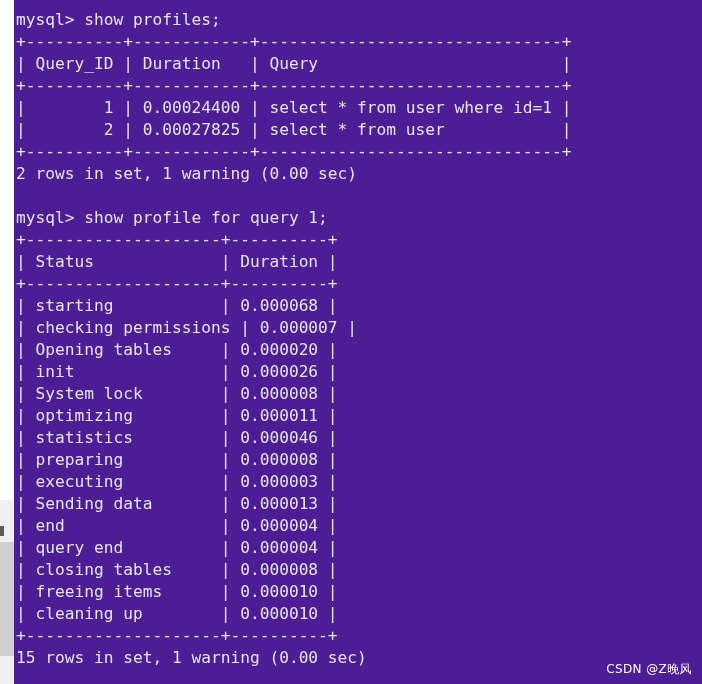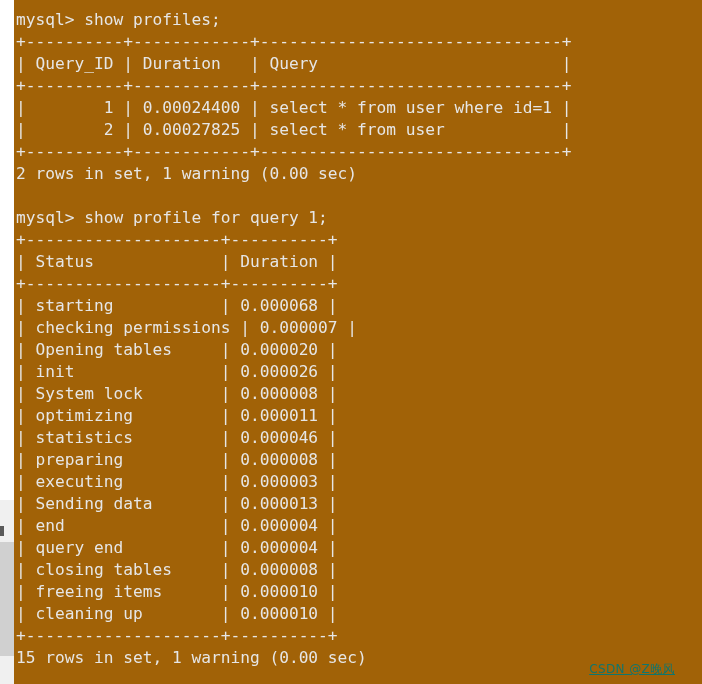--- a/index.html
+++ b/index.html
@@ -40,21 +40,21 @@
     width: 4px; height: 10px;
     background: #5a5a5a;
   }
 
   
   #terminal {
     position: absolute;
     left: 14px; top: 0;
     width: 688px;
     height: 684px;
-    background: #a16207;
+    background: #4c1d95;
     z-index: 1;
   }
 
   #console-lines {
     position: absolute;
     left: 2px;
     top: 9px;
     margin: 0;
     padding: 0;
     font-family: "DejaVu Sans Mono", "Liberation Mono", monospace;
@@ -68,29 +68,28 @@
   #console-lines .line {
     display: block;
     height: 22px;
     white-space: pre;
   }
   #console-lines .line.blank { color: transparent; }
 
   
   #watermark {
     position: absolute;
-    right: 27px;
+    right: 10px;
     bottom: 6px;
     font-family: "DejaVu Sans", "Liberation Sans", sans-serif;
     font-size: 12px;
-    color: #0f766e;
+    color: #ffffff;
     letter-spacing: 0.4px;
     z-index: 4;
     white-space: nowrap;
-    text-decoration: underline;
   }
 </style>
 </head>
 <body>
 
 <div id="screenshot">
 
   <div id="terminal">
     <div id="console-lines"><span class="line">mysql&gt; show profiles;</span><span class="line">+----------+------------+-------------------------------+</span><span class="line">| Query_ID | Duration   | Query                         |</span><span class="line">+----------+------------+-------------------------------+</span><span class="line">|        1 | 0.00024400 | select * from user where id=1 |</span><span class="line">|        2 | 0.00027825 | select * from user            |</span><span class="line">+----------+------------+-------------------------------+</span><span class="line">2 rows in set, 1 warning (0.00 sec)</span><span class="line blank">&nbsp;</span><span class="line">mysql&gt; show profile for query 1;</span><span class="line">+--------------------+----------+</span><span class="line">| Status             | Duration |</span><span class="line">+--------------------+----------+</span><span class="line">| starting           | 0.000068 |</span><span class="line">| checking permissions | 0.000007 |</span><span class="line">| Opening tables     | 0.000020 |</span><span class="line">| init               | 0.000026 |</span><span class="line">| System lock        | 0.000008 |</span><span class="line">| optimizing         | 0.000011 |</span><span class="line">| statistics         | 0.000046 |</span><span class="line">| preparing          | 0.000008 |</span><span class="line">| executing          | 0.000003 |</span><span class="line">| Sending data       | 0.000013 |</span><span class="line">| end                | 0.000004 |</span><span class="line">| query end          | 0.000004 |</span><span class="line">| closing tables     | 0.000008 |</span><span class="line">| freeing items      | 0.000010 |</span><span class="line">| cleaning up        | 0.000010 |</span><span class="line">+--------------------+----------+</span><span class="line">15 rows in set, 1 warning (0.00 sec)</span></div>
   </div>

